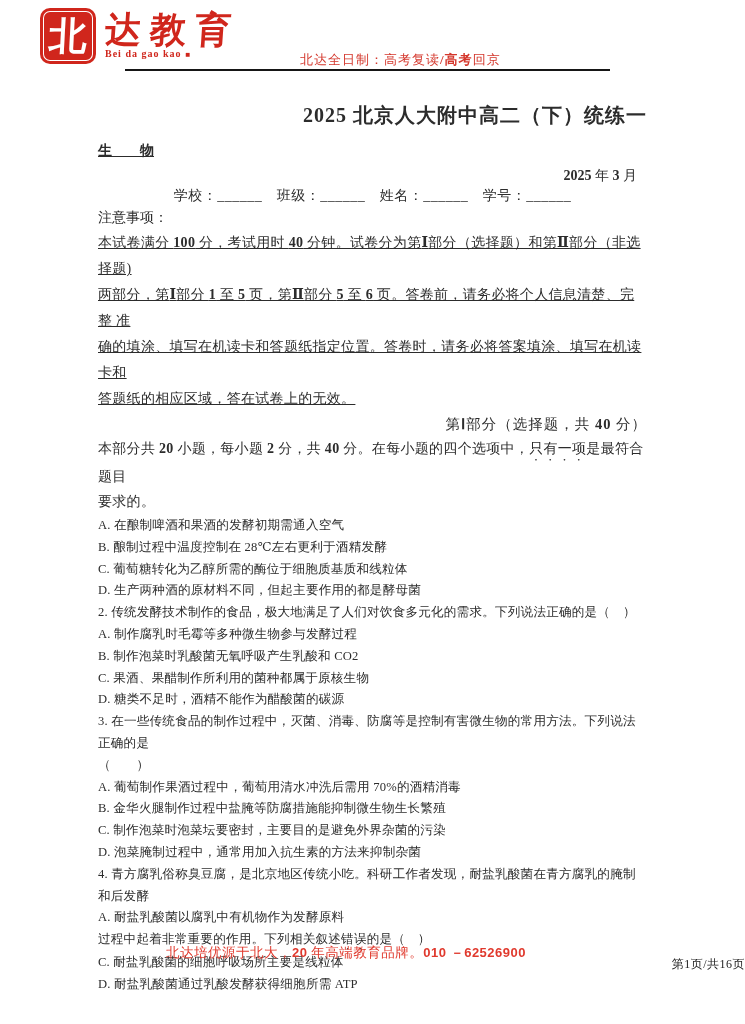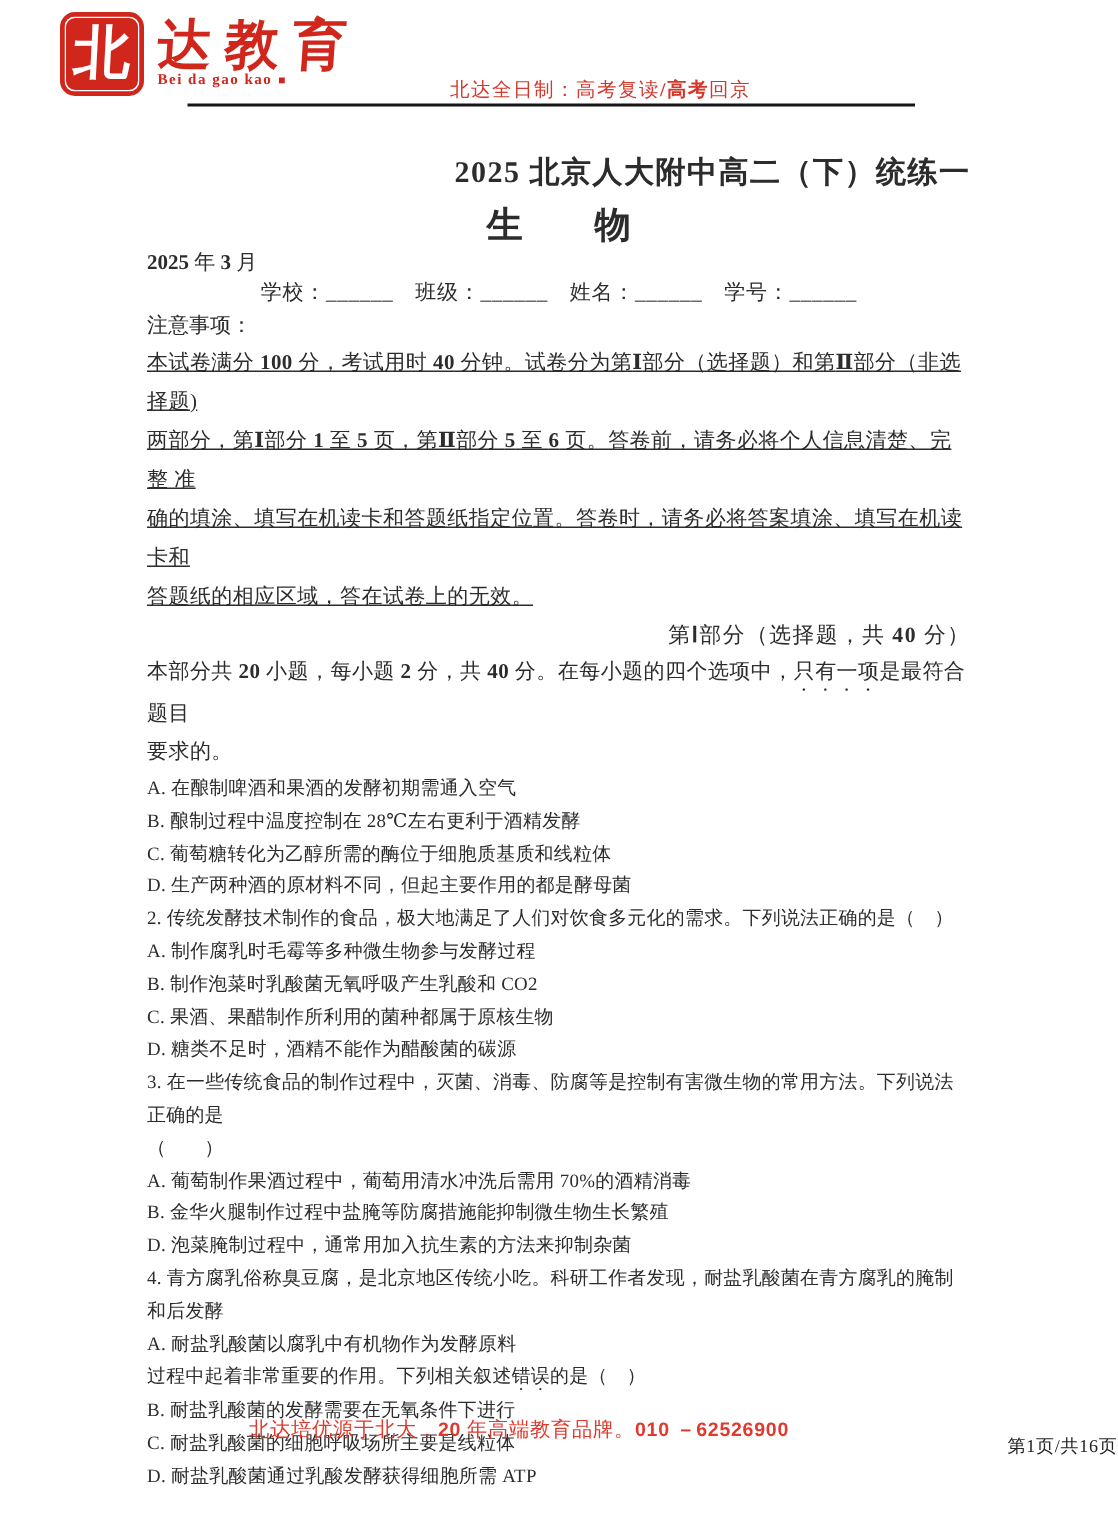--- a/index.html
+++ b/index.html
@@ -25,22 +25,22 @@
     line-height:44px;transform:skewX(-4deg);
   }
   .brand-sub{color:#d0261c;font-size:10px;font-weight:bold;letter-spacing:1px;margin-top:-4px;
     font-family:"Liberation Serif",serif;}
   .brand-sub .sq{font-size:8px;margin-left:4px;}
   .slogan{position:absolute;left:300px;top:51px;color:#d4372c;font-size:13px;letter-spacing:1px;}
   .rule{position:absolute;left:125px;top:69px;width:485px;height:2px;background:#161616;}
   
   .doc{padding:0 98px;}
   .exam-title{margin:28px 0 0;text-align:right;font-size:20px;font-weight:bold;line-height:30px;letter-spacing:1px;}
-  .subject-title{margin:6px 0 0;text-align:center;font-size:24px;font-weight:bold;line-height:30px;}
-  .exam-date{text-align:left;font-size:14px;line-height:20px;padding-right:10px;font-family:Liberation Serif, serif;}
+  .subject-title{margin:6px 0 0;font-size:14px;font-weight:bold;line-height:30px;text-decoration:underline;}
+  .exam-date{text-align:right;font-size:14px;line-height:20px;padding-right:10px;font-family:Liberation Serif, serif;}
   .fields{text-align:center;font-size:14px;line-height:20px;letter-spacing:.5px;}
   
   .notice-heading{font-size:14px;line-height:24px;}
   .nline{font-size:14px;line-height:26px;letter-spacing:.3px;text-decoration:underline;}
   
   .part-heading{text-align:right;font-size:14.5px;line-height:24px;letter-spacing:1px;font-family:Liberation Serif, serif;}
   .dline{font-size:14px;line-height:25px;letter-spacing:.3px;}
   
   .questions{margin-top:1px;}
   .qline{font-size:12.6px;line-height:21.8px;letter-spacing:.2px;white-space:normal;}
@@ -112,28 +112,28 @@
       <div class="qline">B. 制作泡菜时乳酸菌无氧呼吸产生乳酸和 CO2</div>
       <div class="qline">C. 果酒、果醋制作所利用的菌种都属于原核生物</div>
       <div class="qline">D. 糖类不足时，酒精不能作为醋酸菌的碳源</div>
     </div>
 
     <div class="question">
       <div class="qline"><span>3. 在一些传统食品的制作过程中，灭菌、消毒、防腐等是控制有害微生物的常用方法。下列说法正确的是</span></div>
       <div class="qline"><span>（　　）</span></div>
       <div class="qline">A. 葡萄制作果酒过程中，葡萄用清水冲洗后需用 70%的酒精消毒</div>
       <div class="qline">B. 金华火腿制作过程中盐腌等防腐措施能抑制微生物生长繁殖</div>
+      <div class="qline">C. 制作泡菜时泡菜坛要密封，主要目的是避免外界杂菌的污染</div>
       <div class="qline">D. 泡菜腌制过程中，通常用加入抗生素的方法来抑制杂菌</div>
     </div>
 
     <div class="question">
       <div class="qline"><span>4. 青方腐乳俗称臭豆腐，是北京地区传统小吃。科研工作者发现，耐盐乳酸菌在青方腐乳的腌制和后发酵</span></div>
       <div class="qline">A. 耐盐乳酸菌以腐乳中有机物作为发酵原料</div>
       <div class="qline"><span>过程中起着非常重要的作用。下列相关叙述</span><span class="em-dots">错误</span><span>的是（　）</span></div>
-      <div class="qline">B. 耐盐乳酸菌的发酵需要在无氧条件下进行</div>
       <div class="qline">C. 耐盐乳酸菌的细胞呼吸场所主要是线粒体</div>
       <div class="qline">D. 耐盐乳酸菌通过乳酸发酵获得细胞所需 ATP</div>
     </div>
 
   </div>
 </div>
 
 <div class="footer-promo"><span>北达培优源于北大，</span><span class="b">20</span><span> 年高端教育品牌。</span><span class="b">010 －62526900</span></div>
 <div class="page-indicator">第1页/共16页</div>
 

